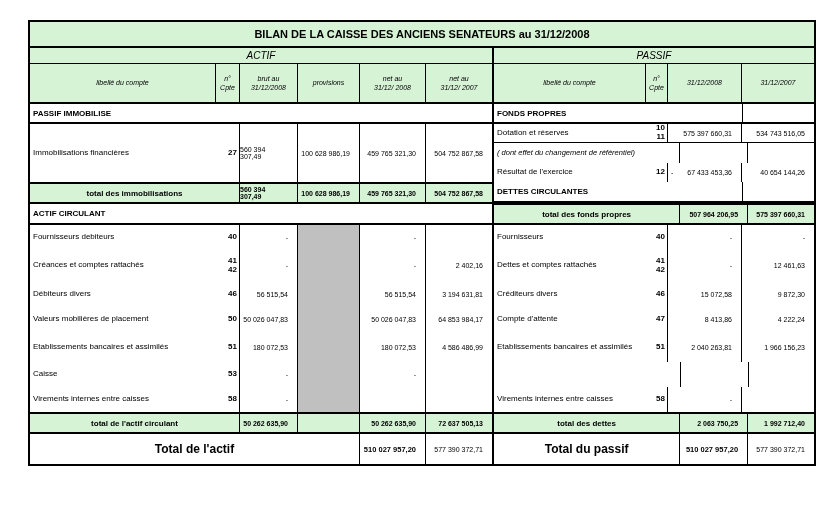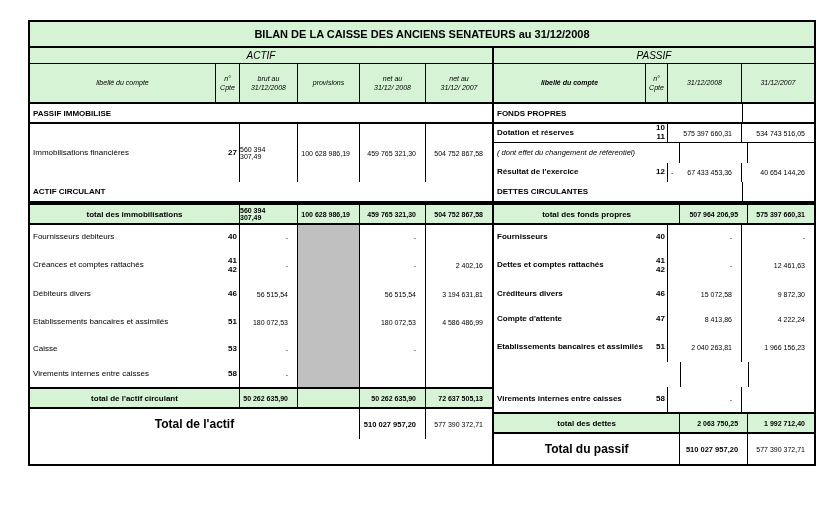--- a/index.html
+++ b/index.html
@@ -34,21 +34,21 @@
   .bb2{border-bottom:2px solid #000;}
   .br{border-right:1px solid #000;}
   .bl{border-left:1px solid #000;}
   .tot{border-top:2px solid #000;border-bottom:2px solid #000;}
   .totlbl{justify-content:center;font-weight:bold;font-size:8px;}
   .grdlbl{justify-content:center;font-weight:bold;font-size:12px;}
   
   .wa1{width:186px;}.wa2{width:24px;}.wa3{width:58px;}.wa4{width:62px;}.wa5{width:66px;}.wa6{width:66px;}
   .wa12{width:210px;}.wa1234{width:330px;}.waall{width:462px;}
   
-  .wp1{width:152px;font-weight:bold;}.wp2{width:22px;}.wp3{width:74px;}.wp4{width:72px;}
+  .wp1{width:152px;}.wp2{width:22px;}.wp3{width:74px;}.wp4{width:72px;}
   .wp12{width:206px;}.wp123{width:248px;}
 </style>
 </head>
 <body>
 
 <div class="sheet">
 
   <div class="title green">BILAN DE LA CAISSE DES ANCIENS SENATEURS au 31/12/2008</div>
 
   <div class="cols">
@@ -75,32 +75,32 @@
 
       <div class="row" style="height:58px">
         <div class="c lbl wa1">Immobilisations financières</div>
         <div class="c cpt wa2 br">27</div>
         <div class="c val wa3 br">560 394 307,49</div>
         <div class="c val wa4 br">100 628 986,19</div>
         <div class="c val wa5 br">459 765 321,30</div>
         <div class="c val wa6">504 752 867,58</div>
       </div>
 
-      <div class="row" style="height:21px">
-        <div class="c sec waall bb2">ACTIF CIRCULANT</div>
-      </div>
-
       <div class="row tot green" style="height:22px">
         <div class="c totlbl wa12 br">total  des immobilisations</div>
         <div class="c val b wa3 br">560 394 307,49</div>
         <div class="c val b wa4 br">100 628 986,19</div>
         <div class="c val b wa5 br">459 765 321,30</div>
         <div class="c val b wa6">504 752 867,58</div>
       </div>
 
+      <div class="row" style="height:21px">
+        <div class="c sec waall bb2">ACTIF CIRCULANT</div>
+      </div>
+
       <div class="row" style="height:24px">
         <div class="c lbl wa1">Fournisseurs debiteurs</div>
         <div class="c cpt wa2 br">40</div>
         <div class="c val wa3 br">-</div>
         <div class="c wa4 br grey"></div>
         <div class="c val wa5 br">-</div>
         <div class="c val wa6"></div>
       </div>
 
       <div class="row" style="height:33px">
@@ -115,20 +115,28 @@
 
       <div class="row" style="height:25px">
         <div class="c lbl wa1">Débiteurs divers</div>
         <div class="c cpt wa2 br">46</div>
         <div class="c val wa3 br">56 515,54</div>
         <div class="c wa4 br grey"></div>
         <div class="c val wa5 br">56 515,54</div>
         <div class="c val wa6">3 194 631,81</div>
       </div>
 
+      <div class="row" style="height:25px">
+        <div class="c lbl wa1">Valeurs mobilières de placement</div>
+        <div class="c cpt wa2 br">50</div>
+        <div class="c val wa3 br">50 026 047,83</div>
+        <div class="c wa4 br grey"></div>
+        <div class="c val wa5 br">50 026 047,83</div>
+        <div class="c val wa6">64 853 984,17</div>
+      </div>
 
       <div class="row" style="height:30px">
         <div class="c lbl wa1">Etablissements bancaires et assimilés</div>
         <div class="c cpt wa2 br">51</div>
         <div class="c val wa3 br">180 072,53</div>
         <div class="c wa4 br grey"></div>
         <div class="c val wa5 br">180 072,53</div>
         <div class="c val wa6">4 586 486,99</div>
       </div>
 

